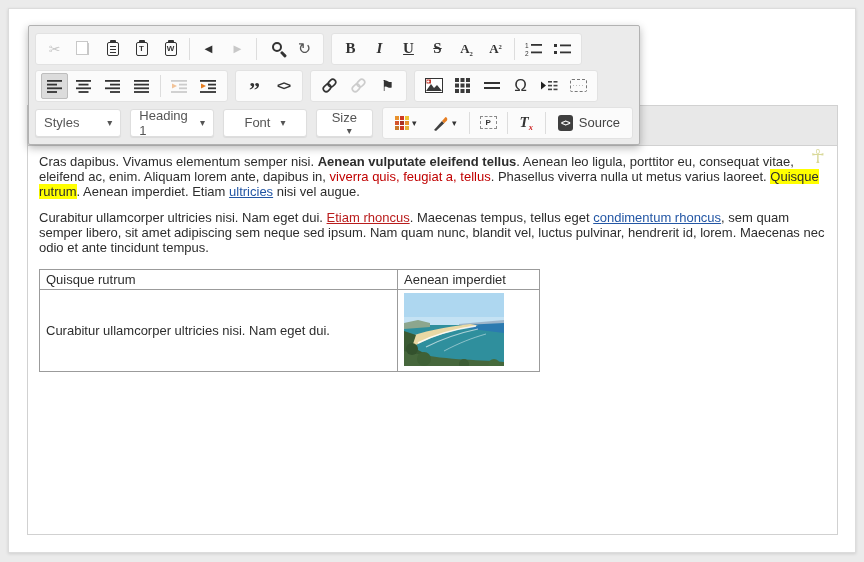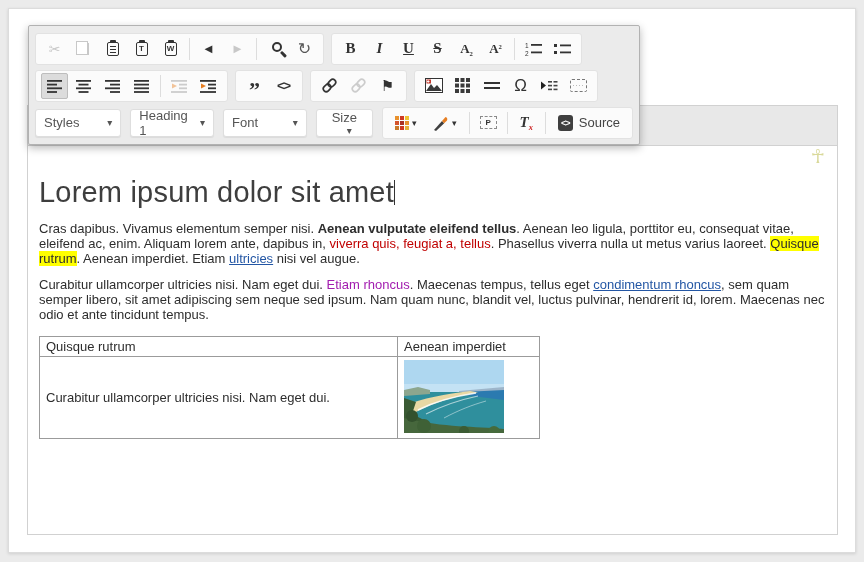--- a/index.html
+++ b/index.html
@@ -68,41 +68,40 @@
   .dd .caret { font-size:10px; color:#555; margin-left:10px; }
 
   
   .h1 { font-size:29px; font-weight:400; color:#3e3e3e; margin:22px 0 12px 0; letter-spacing:.2px; }
   .caret-line { display:inline-block; width:1px; height:25px; background:#333; vertical-align:-3px; }
   .para { font-size:13px; line-height:15px; color:#2d2d2d; margin:0 0 11px 0; }
   .b { font-weight:bold; }
   .red-it { color:#c00000; }
   .hl { background:#ffff00; }
   a.lnk { color:#2356a4; text-decoration:underline; cursor:pointer; }
-  a.lnk-dark { color:#a21caf; cursor:pointer; }
+  a.lnk-dark { color:#b91c1c; text-decoration:underline; cursor:pointer; }
   ol.lst { margin:12px 0 12px 0; padding-left:41px; font-size:13px; line-height:15px; color:#2d2d2d; }
   table.tbl { border-collapse:collapse; margin-top:14px; }
   .tbl th, .tbl td { border:1px solid #9b9b9b; font-size:13px; font-weight:400; color:#2d2d2d;
                      text-align:left; padding:2px 6px; }
   .tbl th.c1, .tbl td.c1 { width:358px; }
   .tbl th.c2, .tbl td.c2 { width:142px; }
   .tbl td { height:82px; vertical-align:middle; }
   .anchor-marker { position:absolute; right:12px; top:0px; font-size:19px; color:#d9d99a; line-height:22px; }
 </style>
 </head>
 <body>
 
 <div class="card"></div>
 
 <div class="editor-frame">
   <div class="chrome-strip"></div>
   <div class="editable">
     <span class="anchor-marker">☥</span>
 
-    <div class="h1"><span>Lorem ipsum dolor sit amet</span><span class="caret-line"></span></div>
 
     <p class="para"><span>Cras dapibus. Vivamus elementum semper nisi. </span><span class="b">Aenean vulputate eleifend tellus</span><span>. Aenean leo ligula, porttitor eu, consequat vitae, eleifend ac, enim. Aliquam lorem ante, dapibus in, </span><span class="red-it">viverra quis, feugiat a, tellus</span><span>. Phasellus viverra nulla ut metus varius laoreet. </span><span class="hl">Quisque rutrum</span><span>. Aenean imperdiet. Etiam </span><a class="lnk">ultricies</a><span> nisi vel augue.</span></p>
 
 
     <p class="para"><span>Curabitur ullamcorper ultricies nisi. Nam eget dui. </span><a class="lnk-dark">Etiam rhoncus</a><span>. Maecenas tempus, tellus eget </span><a class="lnk">condimentum rhoncus</a><span>, sem quam semper libero, sit amet adipiscing sem neque sed ipsum. Nam quam nunc, blandit vel, luctus pulvinar, hendrerit id, lorem. Maecenas nec odio et ante tincidunt tempus.</span></p>
 
     <table class="tbl">
       <tbody>
           <tr>
         <th class="c1">Quisque rutrum</th>
@@ -348,21 +347,21 @@
 
   <div class="trow">
     <div class="dd" style="width:97px;">
       <span>Styles</span>
       <span class="caret">▾</span>
     </div>
     <div class="dd" style="width:94px;">
       <span>Heading 1</span>
       <span class="caret">▾</span>
     </div>
-    <div class="dd" style="width:94px;">
+    <div class="dd" style="width:94px;justify-content:center;">
       <span>Font</span>
       <span class="caret">▾</span>
     </div>
     <div class="dd" style="width:63px;flex-direction:column;">
       <span>Size</span>
       <span class="caret">▾</span>
     </div>
     <div class="grp" style="margin-right:0;">
       <span class="ibtn" style="width:36px;">
         <svg width="14" height="14" viewBox="0 0 14 14">

